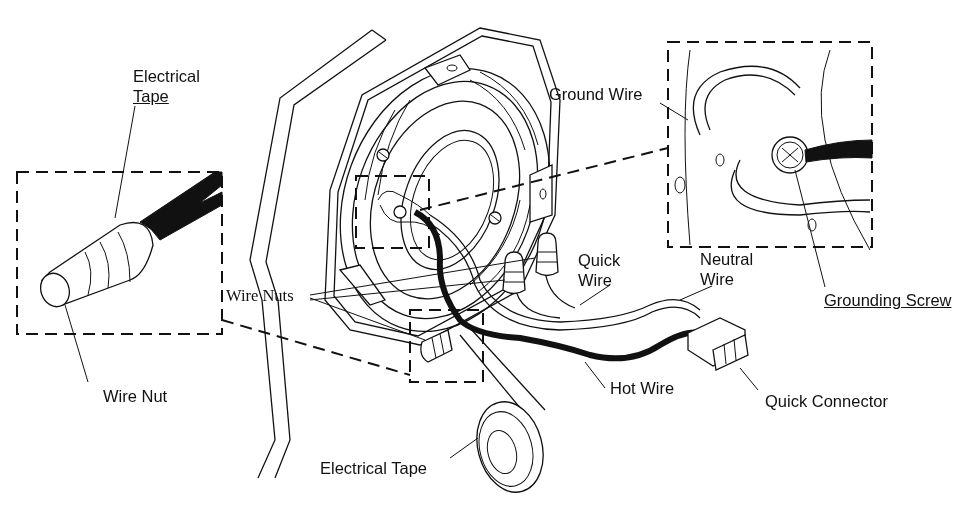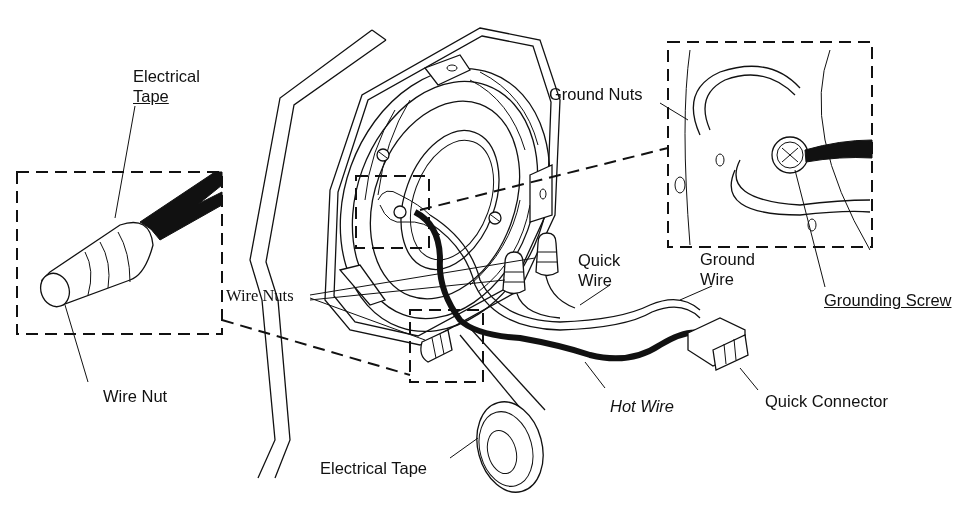--- a/index.html
+++ b/index.html
@@ -150,21 +150,21 @@
     <line class="thin" x1="605" y1="388" x2="585" y2="362"></line>
     <line class="thin" x1="758" y1="390" x2="740" y2="368"></line>
     <line class="thin" x1="450" y1="458" x2="478" y2="438"></line>
   </g>
 </svg>
 
 <div class="lbl" style="left:133px;top:66px;">Electrical</div>
 <div class="lbl" style="left:133px;top:86px;text-decoration:underline;">Tape</div>
 <div class="lbl" style="left:89px;top:386px;margin-left:14px;">Wire Nut</div>
 <div class="lbl" style="left:226px;top:286px;font-family:Liberation Serif, serif;">Wire Nuts</div>
-<div class="lbl" style="left:549px;top:84px;">Ground Nuts</div>
+<div class="lbl" style="left:549px;top:84px;">Ground Wire</div>
 <div class="lbl" style="left:578px;top:250px;">Quick</div>
 <div class="lbl" style="left:578px;top:270px;">Wire</div>
-<div class="lbl" style="left:700px;top:249px;">Ground</div>
+<div class="lbl" style="left:700px;top:249px;">Neutral</div>
 <div class="lbl" style="left:700px;top:269px;">Wire</div>
 <div class="lbl" style="left:824px;top:290px;text-decoration:underline;">Grounding Screw</div>
-<div class="lbl" style="left:610px;top:396px;font-style:italic;">Hot Wire</div>
+<div class="lbl" style="left:610px;top:378px;">Hot Wire</div>
 <div class="lbl" style="left:765px;top:391px;">Quick Connector</div>
 <div class="lbl" style="left:320px;top:458px;">Electrical Tape</div>
 
 </body></html>

